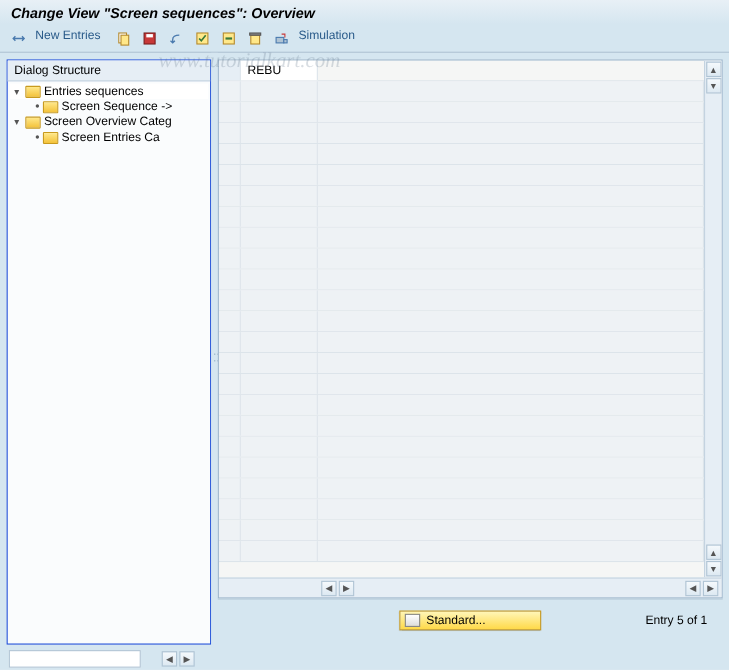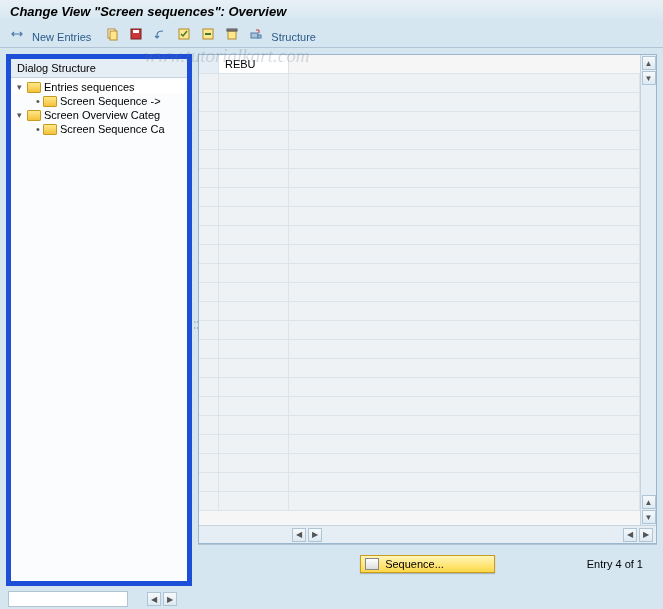--- a/index.html
+++ b/index.html
@@ -18,21 +18,21 @@
       font-size: 13px;
       font-weight: bold;
       font-style: italic;
       height: 22px;
     }
     .toolbar {
       background: #d5e6f0;
       border-bottom: 1px solid #b0c4d4;
       padding: 4px 8px;
       display: flex;
-      align-items: flex-end;
+      align-items: flex-start;
       gap: 6px;
       height: 26px;
     }
     .toolbar-btn {
       display: flex;
       align-items: center;
       justify-content: center;
       width: 18px;
       height: 18px;
       cursor: pointer;
@@ -44,21 +44,21 @@
       cursor: pointer;
     }
     .content-area {
       display: flex;
       height: 540px;
       position: relative;
     }
     .sidebar {
       width: 186px;
       background: #fafcfd;
-      border: 5px solid #1d4ed8;
+      border: 1px solid #1d4ed8;
       margin: 6px 0 2px 6px;
     }
     .sidebar-header {
       background: #e6eef5;
       padding: 3px 6px;
       border-bottom: 1px solid #c4d3e0;
       font-size: 11px;
     }
     .tree {
       padding: 2px;
@@ -335,21 +335,21 @@
         <rect x="2" y="2" width="10" height="2" fill="#888" stroke="#555"></rect>
       </svg>
   </span>
   <span class="toolbar-btn">
     <svg width="14" height="14">
         <rect x="2" y="6" width="7" height="5" fill="#b0c4d4" stroke="#4a7aae"></rect>
         <rect x="9" y="8" width="3" height="3" fill="#b0c4d4" stroke="#4a7aae"></rect>
         <path d="M7 3 L10 3 L10 6" stroke="#c83838" fill="none"></path>
       </svg>
   </span>
-  <span class="toolbar-text">Structure</span>
+  <span class="toolbar-text">Simulation</span>
 </div>
 
 <div class="content-area">
   <div class="sidebar">
     <div class="sidebar-header">Dialog Structure</div>
     <div class="tree">
       <div class="tree-node tree-indent-1 selected-node">
         <span class="tree-toggle">▾</span>
         <span class="folder-icon folder-open"></span>
         <span>Entries sequences</span>
@@ -360,21 +360,21 @@
         <span>Screen Sequence -&gt;</span>
       </div>
       <div class="tree-node tree-indent-1">
         <span class="tree-toggle">▾</span>
         <span class="folder-icon folder-closed"></span>
         <span>Screen Overview Categ</span>
       </div>
       <div class="tree-node tree-indent-2">
         <span class="tree-bullet">•</span>
         <span class="folder-icon folder-closed"></span>
-        <span>Screen Sequence Ca</span>
+        <span>Screen Entries Ca</span>
       </div>
     </div>
   </div>
 
   <div class="splitter">
     <span class="splitter-dots">⋮⋮</span>
   </div>
 
   <div class="main-panel">
     <div class="grid-container">
@@ -518,23 +518,23 @@
         </div>
         <div class="hscroll-group">
           <div class="scroll-btn">◀</div>
           <div class="scroll-btn">▶</div>
         </div>
       </div>
     </div>
     <div class="bottom-bar">
       <div class="position-btn">
         <span class="position-icon"></span>
-        <span>Sequence...</span>
-      </div>
-      <div class="entry-count">Entry 4 of 1</div>
+        <span>Standard...</span>
+      </div>
+      <div class="entry-count">Entry 5 of 1</div>
     </div>
   </div>
 </div>
 
 <div class="bottom-left-box"></div>
 <div class="bottom-left-arrows">
   <div class="scroll-btn">◀</div>
   <div class="scroll-btn">▶</div>
 </div>
 

